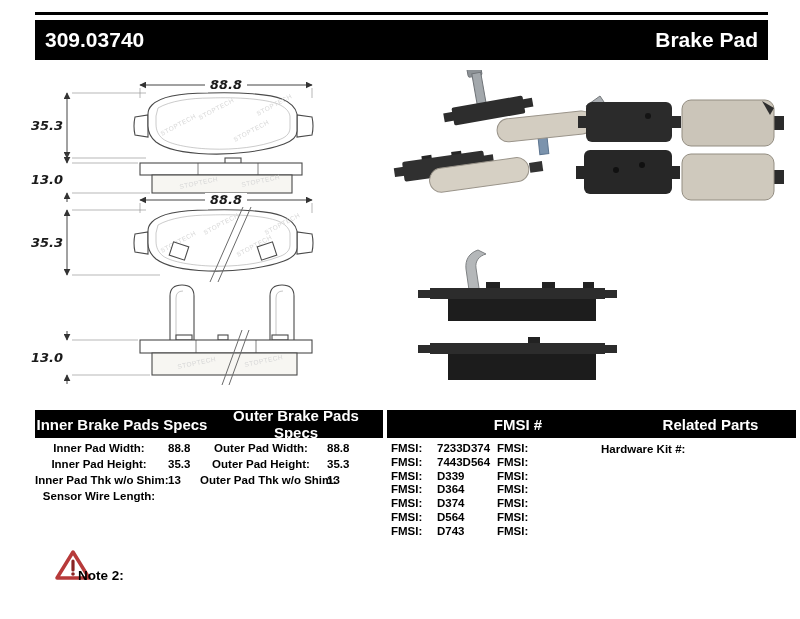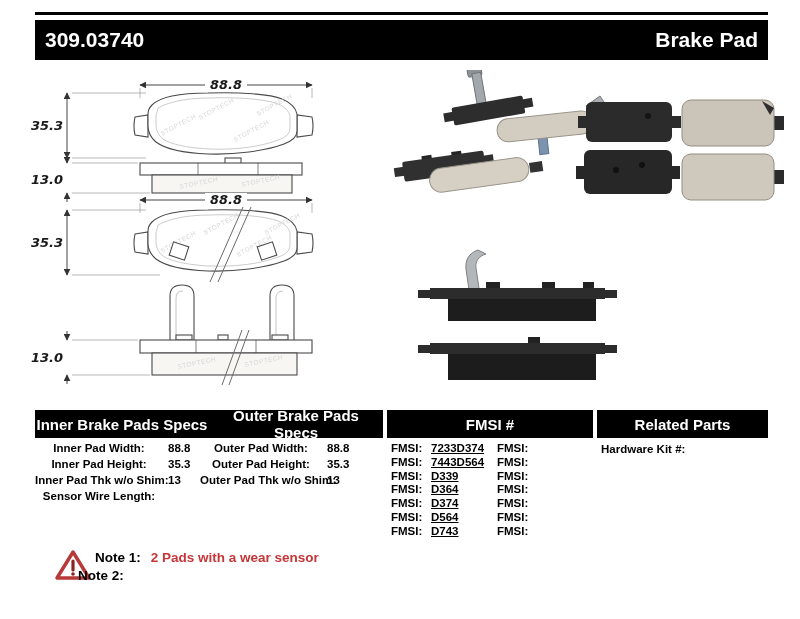--- a/index.html
+++ b/index.html
@@ -6,30 +6,30 @@
   #page{position:relative;width:800px;height:619px;background:#fff;overflow:hidden;
         font-family:"Liberation Sans",sans-serif;color:#000;}
   .abs{position:absolute;}
   .topline{left:35px;top:12px;width:733px;height:3px;background:#000;}
   .headerbar{left:35px;top:20px;width:733px;height:40px;background:#000;color:#fff;
              display:flex;align-items:center;justify-content:space-between;
              padding:0 10px;box-sizing:border-box;font-weight:bold;font-size:21px;}
   .tablebar{top:410px;height:28px;background:#000;color:#fff;font-weight:bold;font-size:15px;
             display:flex;align-items:center;}
   .tablebar .half{width:50%;text-align:center;}
-  .tablebar.center{justify-content:center;}
+  .tablebar.center{justify-content:center;padding-left:28px;}
   .spec-col{top:442px;}
   .spec-row{display:flex;height:16px;align-items:baseline;white-space:nowrap;}
   .spec-label{display:inline-block;text-align:center;font-weight:bold;font-size:11.5px;}
   .spec-val{margin-left:5px;font-weight:bold;font-size:11.5px;}
   .inner-col .spec-label{width:128px;}
   .outer-col .spec-label{width:122px;}
   .fmsi-row{display:flex;height:13.8px;align-items:baseline;white-space:nowrap;}
   .fmsi-label{display:inline-block;width:34px;font-weight:bold;font-size:11.5px;}
-  .fmsi-val{margin-left:6px;font-weight:bold;font-size:11.5px;text-decoration:underline;}
+  .fmsi-val{margin-left:12px;font-weight:bold;font-size:11.5px;}
   .rel-row{font-weight:bold;font-size:11.5px;white-space:nowrap;}
   .note-line{display:flex;align-items:baseline;white-space:nowrap;}
   .note-label{font-weight:bold;font-size:13.5px;color:#000;}
   .note-red{margin-left:10px;font-weight:bold;font-size:13.5px;color:#c63638;}
   svg text.dim{font-family:"DejaVu Sans",sans-serif;font-style:italic;font-weight:bold;
                font-size:13px;fill:#1a1a1a;}
   svg text.wm{font-family:"Liberation Sans",sans-serif;font-size:6.5px;fill:#d7d7d7;
               letter-spacing:.5px;}
 </style>
 </head>
@@ -333,22 +333,18 @@
       <span>Hardware Kit #:</span>
       <span></span>
     </div>
   </div>
 
   <svg class="abs" style="left:55px;top:549px;" width="36" height="32" viewBox="0 0 36 32">
     <path d="M18,3 L34,29 L2,29 Z" fill="#ffffff" stroke="#b73a3a" stroke-width="3.5" stroke-linejoin="round"></path>
     <line x1="18" y1="12" x2="18" y2="21" stroke="#8a2424" stroke-width="3.2" stroke-linecap="round"></line>
     <circle cx="18" cy="25" r="1.8" fill="#8a2424"></circle>
   </svg>
-  <div class="abs note-line" style="left:95px;top:550px;">
-    <span class="note-label">Note 1:</span>
-    <span class="note-red">2 Pads with a wear sensor</span>
-  </div>
   <div class="abs note-line" style="left:78px;top:568px;">
     <span class="note-label">Note 2:</span>
     <span class="note-red"></span>
   </div>
 
 </div>
 
 </body></html>

